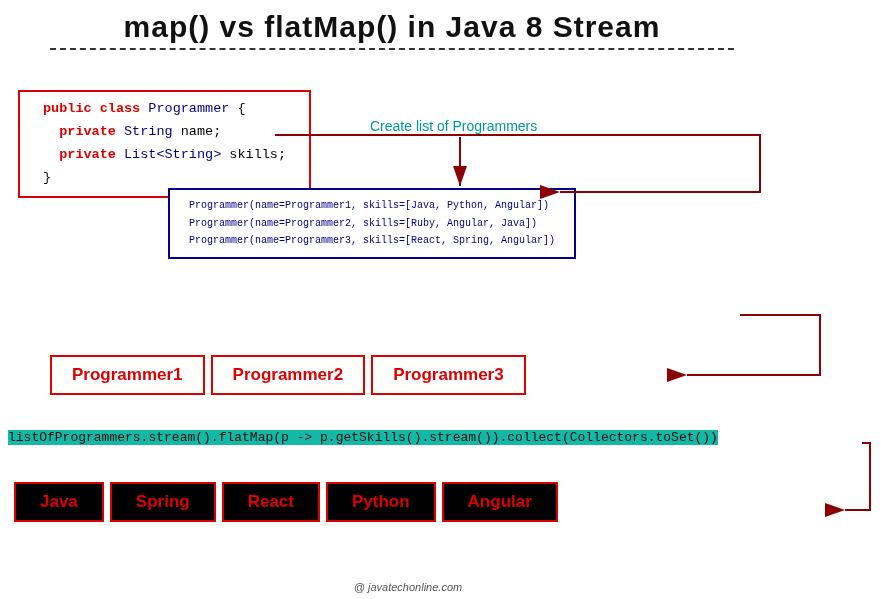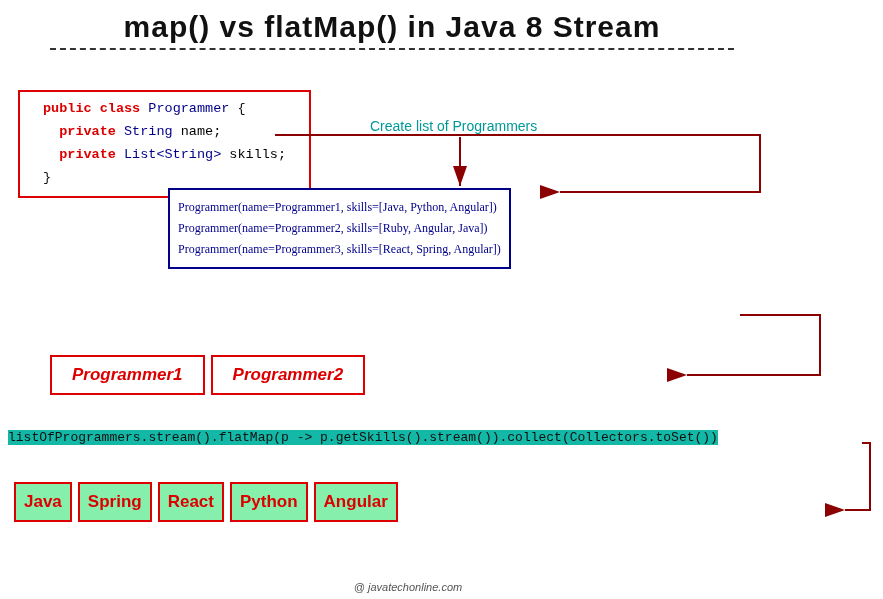--- a/index.html
+++ b/index.html
@@ -69,23 +69,23 @@
       font-weight: normal;
     }
 
     
     .programmer-list-box {
       position: absolute;
       left: 168px;
       top: 188px;
       border: 2px solid #00008b;
       background: #fff;
-      padding: 7px 8px;
-      font-size: 12px;
-      font-family: Liberation Serif, serif;
+      padding: 7px 19px;
+      font-size: 10px;
+      font-family: Liberation Mono, monospace;
       line-height: 1.75;
       color: #00008b;
     }
 
     
     .map-code-line {
       position: absolute;
       left: 145px;
       top: 305px;
       font-family: 'Courier New', monospace;
@@ -95,21 +95,20 @@
     }
 
     
     .stream-results {
       position: absolute;
       left: 50px;
       top: 355px;
       display: flex;
       flex-direction: row;
       gap: 0;
-      font-style: italic;
     }
 
     .result-box {
       border: 2px solid #d00;
       padding: 8px 20px;
       font-size: 17px;
       font-weight: bold;
       color: #d00;
       background: #fff;
       margin-right: 6px;
@@ -132,25 +131,25 @@
       position: absolute;
       left: 14px;
       top: 482px;
       display: flex;
       flex-direction: row;
       gap: 0;
     }
 
     .result-box-flat {
       border: 2px solid #d00;
-      padding: 8px 8px;
+      padding: 8px 24px;
       font-size: 17px;
       font-weight: bold;
       color: #d00;
-      background: #86efac;
+      background: #000000;
       margin-right: 6px;
       font-family: Arial, sans-serif;
     }
 
     
     .footer {
       position: absolute;
       bottom: 6px;
       left: 0; right: 0;
       text-align: center;
@@ -191,20 +190,21 @@
   <div class="programmer-list-box">
     <div>Programmer(name=Programmer1, skills=[Java, Python, Angular])</div>
     <div>Programmer(name=Programmer2, skills=[Ruby, Angular, Java])</div>
     <div>Programmer(name=Programmer3, skills=[React, Spring, Angular])</div>
   </div>
 
 
   <div class="stream-results">
     <div class="result-box">Programmer1</div>
     <div class="result-box">Programmer2</div>
+    <div class="result-box">Programmer3</div>
   </div>
 
   <div class="flatmap-code-line">listOfProgrammers.stream().flatMap(p -&gt; p.getSkills().stream()).collect(Collectors.toSet())</div>
 
   <div class="flatmap-results">
     <div class="result-box-flat">Java</div>
     <div class="result-box-flat">Spring</div>
     <div class="result-box-flat">React</div>
     <div class="result-box-flat">Python</div>
     <div class="result-box-flat">Angular</div>

